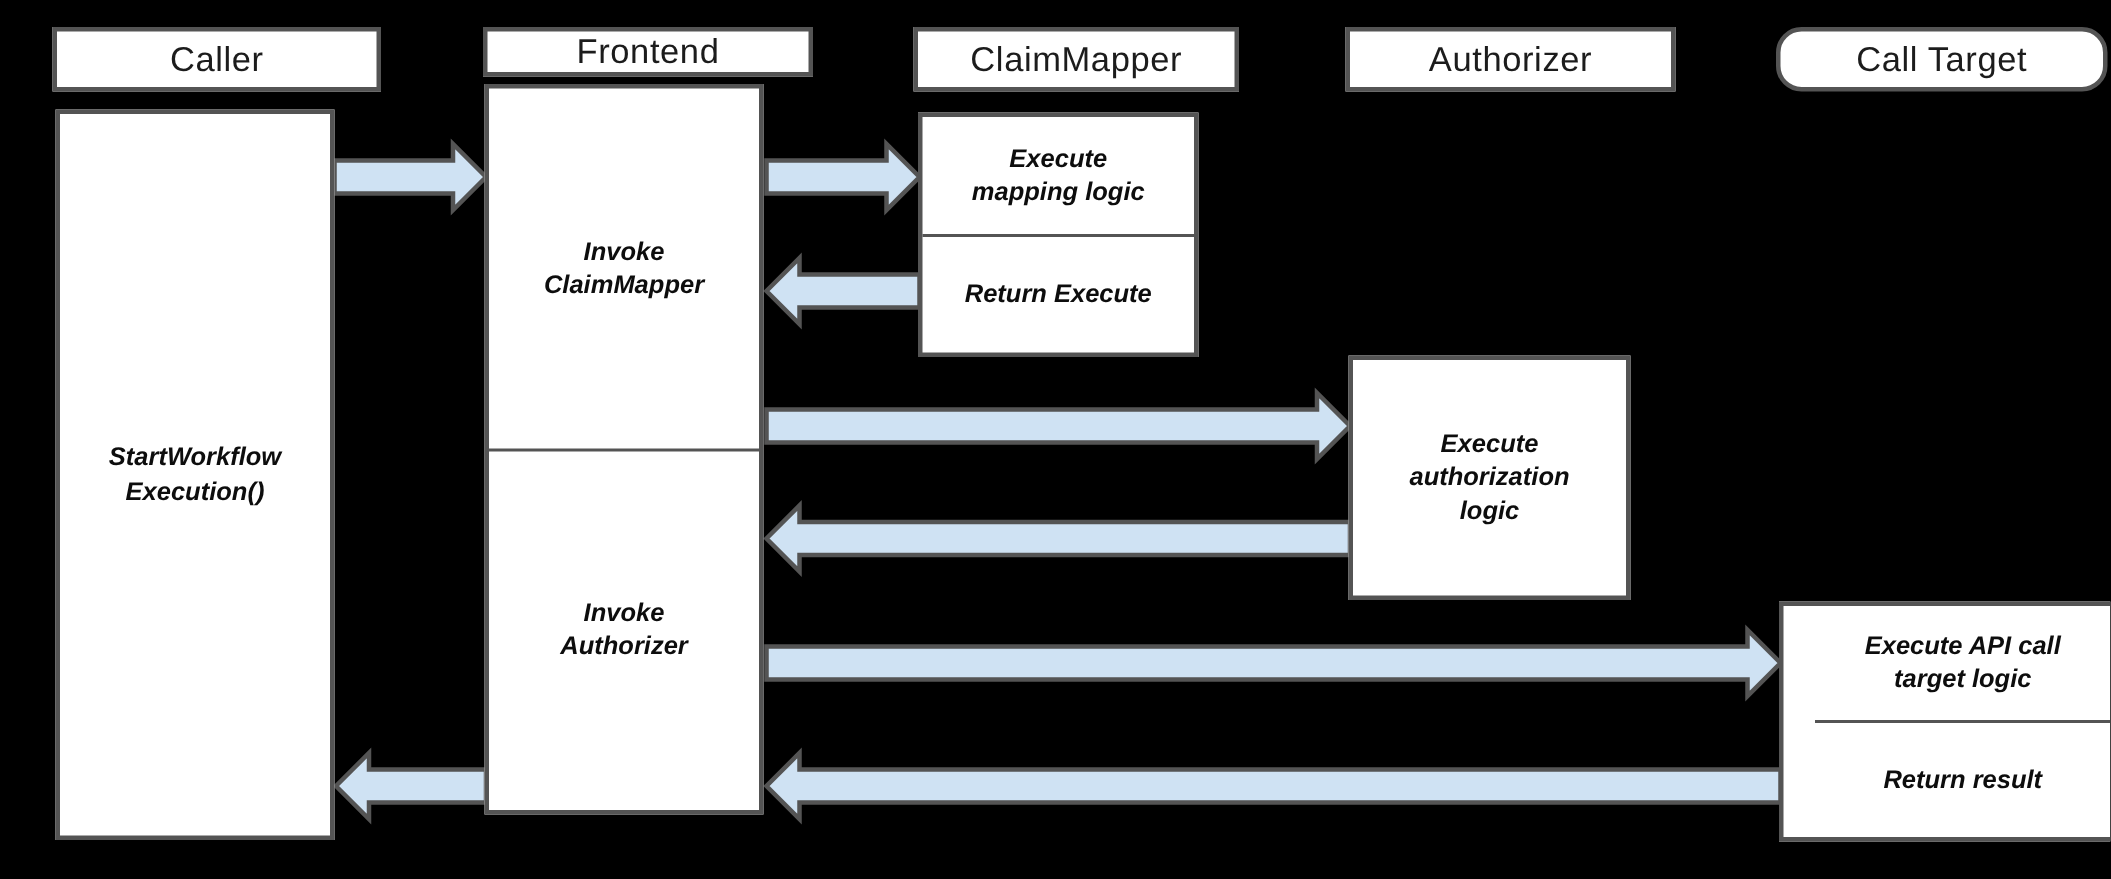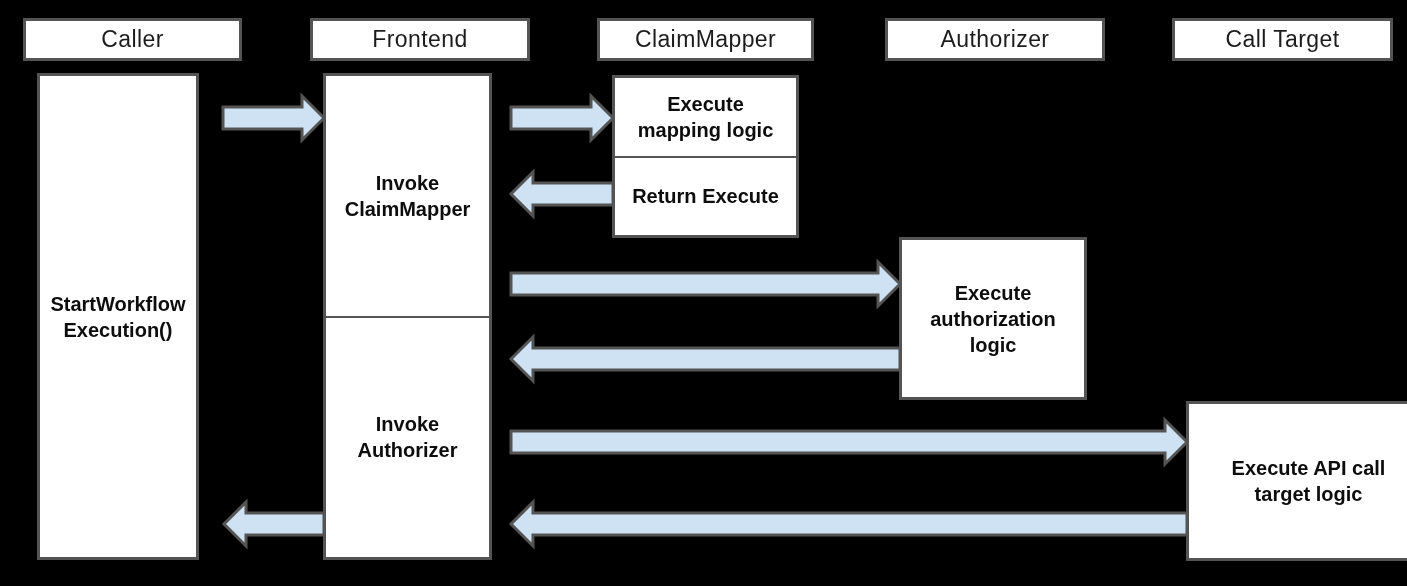--- a/index.html
+++ b/index.html
@@ -22,36 +22,38 @@
     box-sizing: border-box;
   }
   .header-box {
     display: flex;
     align-items: center;
     justify-content: center;
     font-size: 23px;
     font-weight: 400;
     color: #1c1c1c;
     letter-spacing: 0.4px;
+    margin-left: 12px;
   }
   .activation {
     display: flex;
     flex-direction: column;
   }
   .seg {
     flex: 1;
     display: flex;
     align-items: center;
     justify-content: center;
     text-align: center;
-    font-size: 20px;
+    font-size: 17px;
     font-weight: 700;
     line-height: 1.3;
     color: #0d0d0d;
     white-space: pre-line;
+    font-style: italic;
   }
   .seg + .seg {
     border-top: 2px solid var(--color-box-border, #545454);
   }
   .arrows {
     position: absolute;
     left: 0;
     top: 0;
     pointer-events: none;
   }
@@ -72,31 +74,31 @@
     <path d="M511 107 H591 V96 L613 118 L591 140 V129 H511 Z"></path>
     <path d="M613 183 H533 V172 L511 194 L533 216 V205 H613 Z"></path>
     <path d="M511 273 H878 V262 L900 284 L878 306 V295 H511 Z"></path>
     <path d="M900 348 H533 V337 L511 359 L533 381 V370 H900 Z"></path>
     <path d="M511 431 H1165 V420 L1187 442 L1165 464 V453 H511 Z"></path>
     <path d="M1187 513 H533 V502 L511 524 L533 546 V535 H1187 Z"></path>
     <path d="M324 513 H246 V502 L224 524 L246 546 V535 H324 Z"></path>
   </svg>
 
   <div class="box header-box" style="left:23px; top:18px; width:219px; height:43px;">Caller</div>
-  <div class="box header-box" style="left:310px; top:18px; width:220px; height:43px;">Frontend</div>
+  <div class="box header-box" style="left:310px; top:18px; width:220px; height:33px;">Frontend</div>
   <div class="box header-box" style="left:597px; top:18px; width:217px; height:43px;">ClaimMapper</div>
   <div class="box header-box" style="left:885px; top:18px; width:220px; height:43px;">Authorizer</div>
-  <div class="box header-box" style="left:1172px; top:18px; width:221px; height:43px;">Call Target</div>
+  <div class="box header-box" style="left:1172px; top:18px; width:221px; height:43px;border-radius:17px;">Call Target</div>
 
-  <div class="box activation" style="left:37px; top:73px; width:162px; height:487px;">
+  <div class="box activation" style="left:37px; top:73px; width:186px; height:487px;">
     <div class="seg">StartWorkflow
 Execution()</div>
   </div>
 
-  <div class="box activation" style="left:323px; top:73px; width:169px; height:487px;">
+  <div class="box activation" style="left:323px; top:56px; width:186px; height:487px;">
     <div class="seg">Invoke
 ClaimMapper</div>
     <div class="seg">Invoke
 Authorizer</div>
   </div>
 
   <div class="box activation" style="left:612px; top:75px; width:187px; height:163px;">
     <div class="seg">Execute
 mapping logic</div>
     <div class="seg">Return Execute</div>
@@ -104,15 +106,16 @@
 
   <div class="box activation" style="left:899px; top:237px; width:188px; height:163px;">
     <div class="seg">Execute
 authorization
 logic</div>
   </div>
 
   <div class="box activation" style="left:1186px; top:401px; width:224px; height:160px;padding-left:21px;">
     <div class="seg">Execute API call
 target logic</div>
+    <div class="seg">Return result</div>
   </div>
 
 </div>
 
 </body></html>

